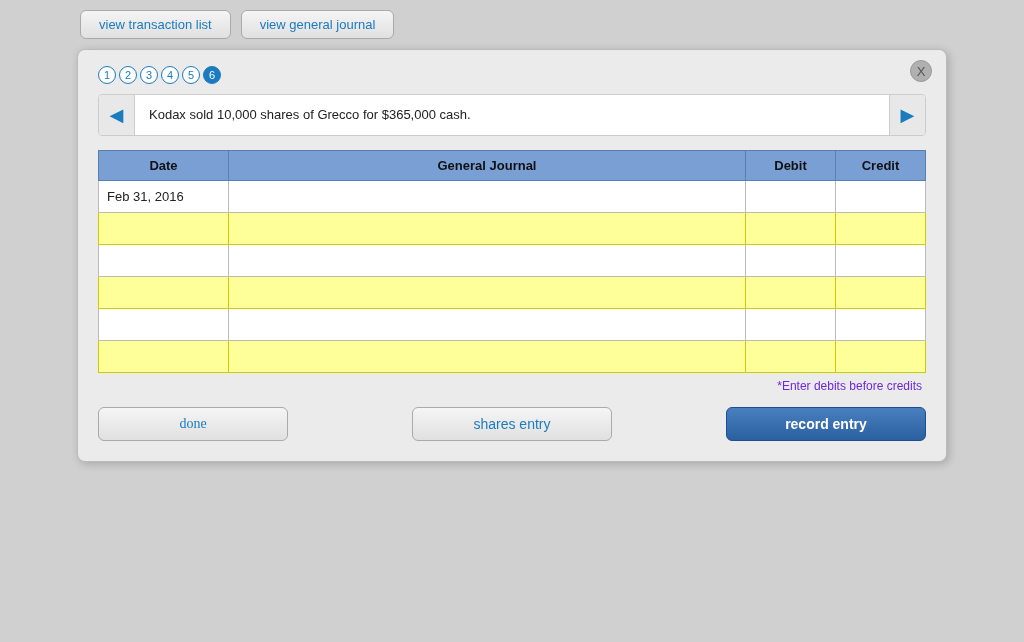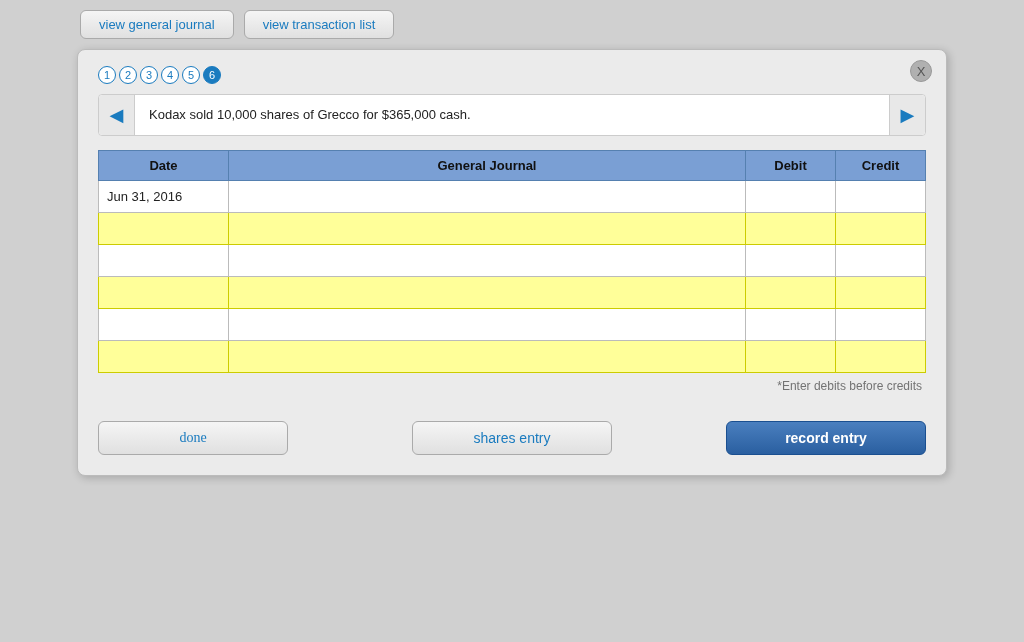--- a/index.html
+++ b/index.html
@@ -169,23 +169,23 @@
       height: 100%;
       border: none;
       background: transparent;
       padding: 0 8px;
       font-size: 13px;
       outline: none;
     }
 
     .hint-text {
       text-align: right;
-      color: #737373;
+      color: #6d28d9;
       font-size: 12px;
-      margin-bottom: 28px;
+      margin-bottom: 14px;
       padding-right: 4px;
     }
 
     .dialog-footer {
       display: flex;
       justify-content: space-between;
       align-items: center;
       gap: 10px;
     }
 
@@ -227,22 +227,22 @@
       font-weight: bold;
       cursor: pointer;
       font-family: Arial, sans-serif;
       width: 200px;
     }
   </style>
 </head>
 <body>
 
 <div class="top-buttons">
+  <button class="top-btn">view transaction list</button>
   <button class="top-btn">view general journal</button>
-  <button class="top-btn">view transaction list</button>
 </div>
 
 <div class="dialog">
   <div class="dialog-close">X</div>
 
 
   <div class="step-indicators">
     <div class="step-dot">1</div>
     <div class="step-dot">2</div>
     <div class="step-dot">3</div>
@@ -261,21 +261,21 @@
     <thead>
       <tr>
         <th class="date-col">Date</th>
         <th class="journal-col">General Journal</th>
         <th class="debit-col">Debit</th>
         <th class="credit-col">Credit</th>
       </tr>
     </thead>
     <tbody>
       <tr>
-        <td class="date-cell">Jun 31, 2016</td>
+        <td class="date-cell">Feb 31, 2016</td>
         <td><input type="text" style=""></td>
         <td><input type="text" style=""></td>
         <td><input type="text" style=""></td>
       </tr>
       <tr class="yellow-row">
         <td class="date-cell"></td>
         <td><input type="text" style=""></td>
         <td><input type="text" style=""></td>
         <td><input type="text" style=""></td>
       </tr>

